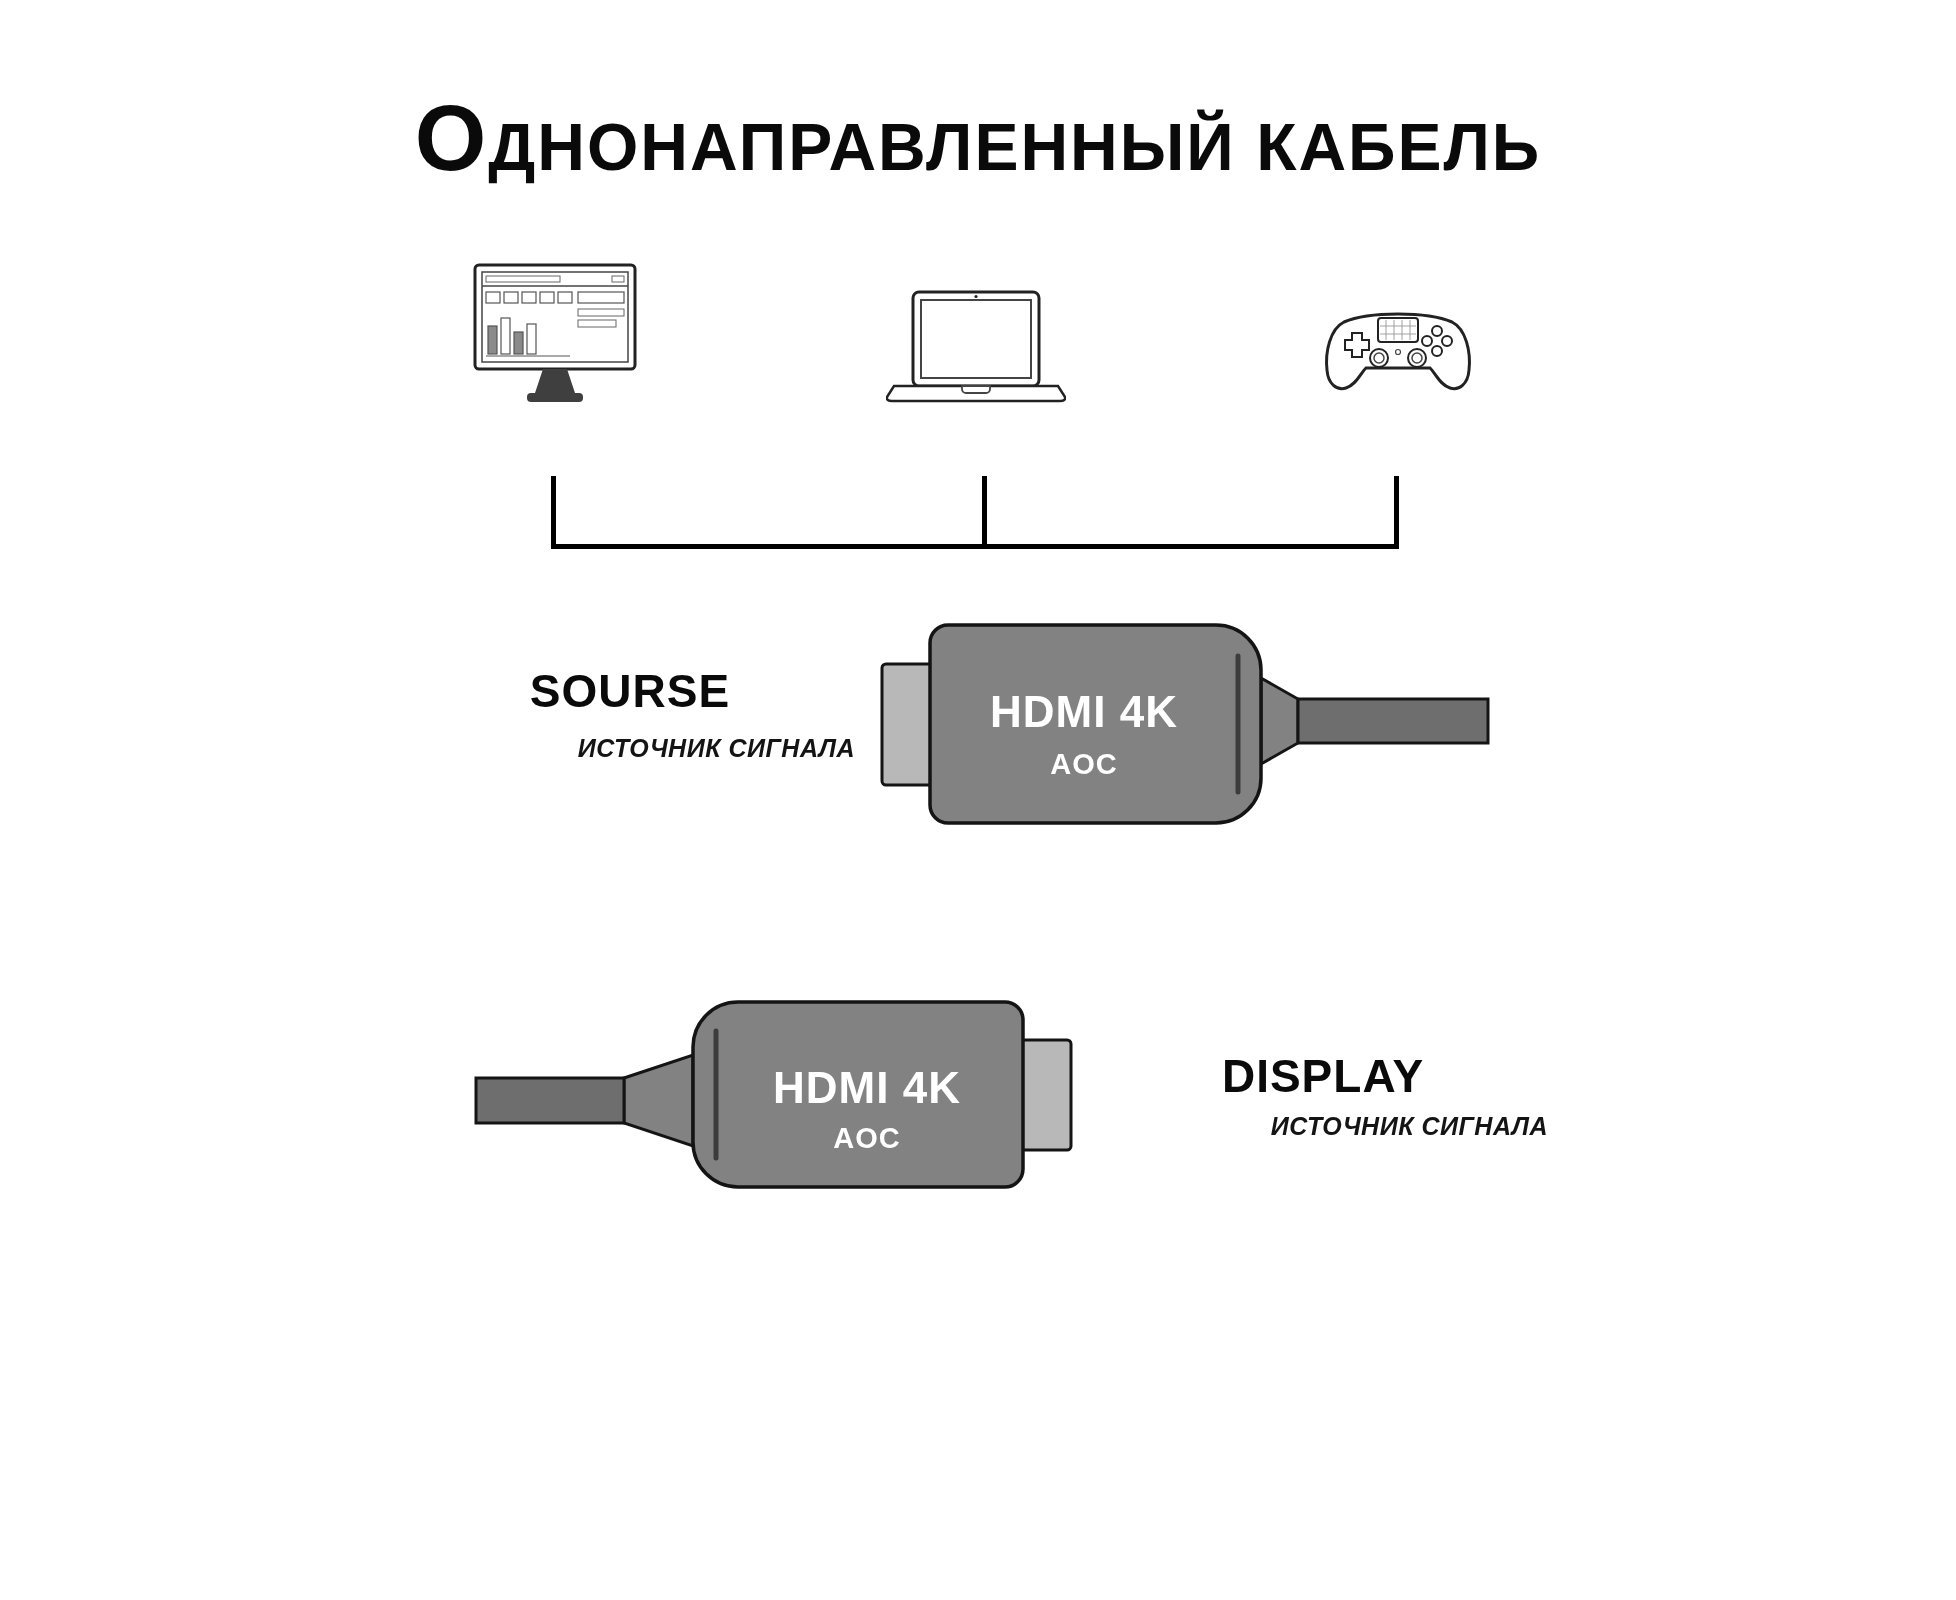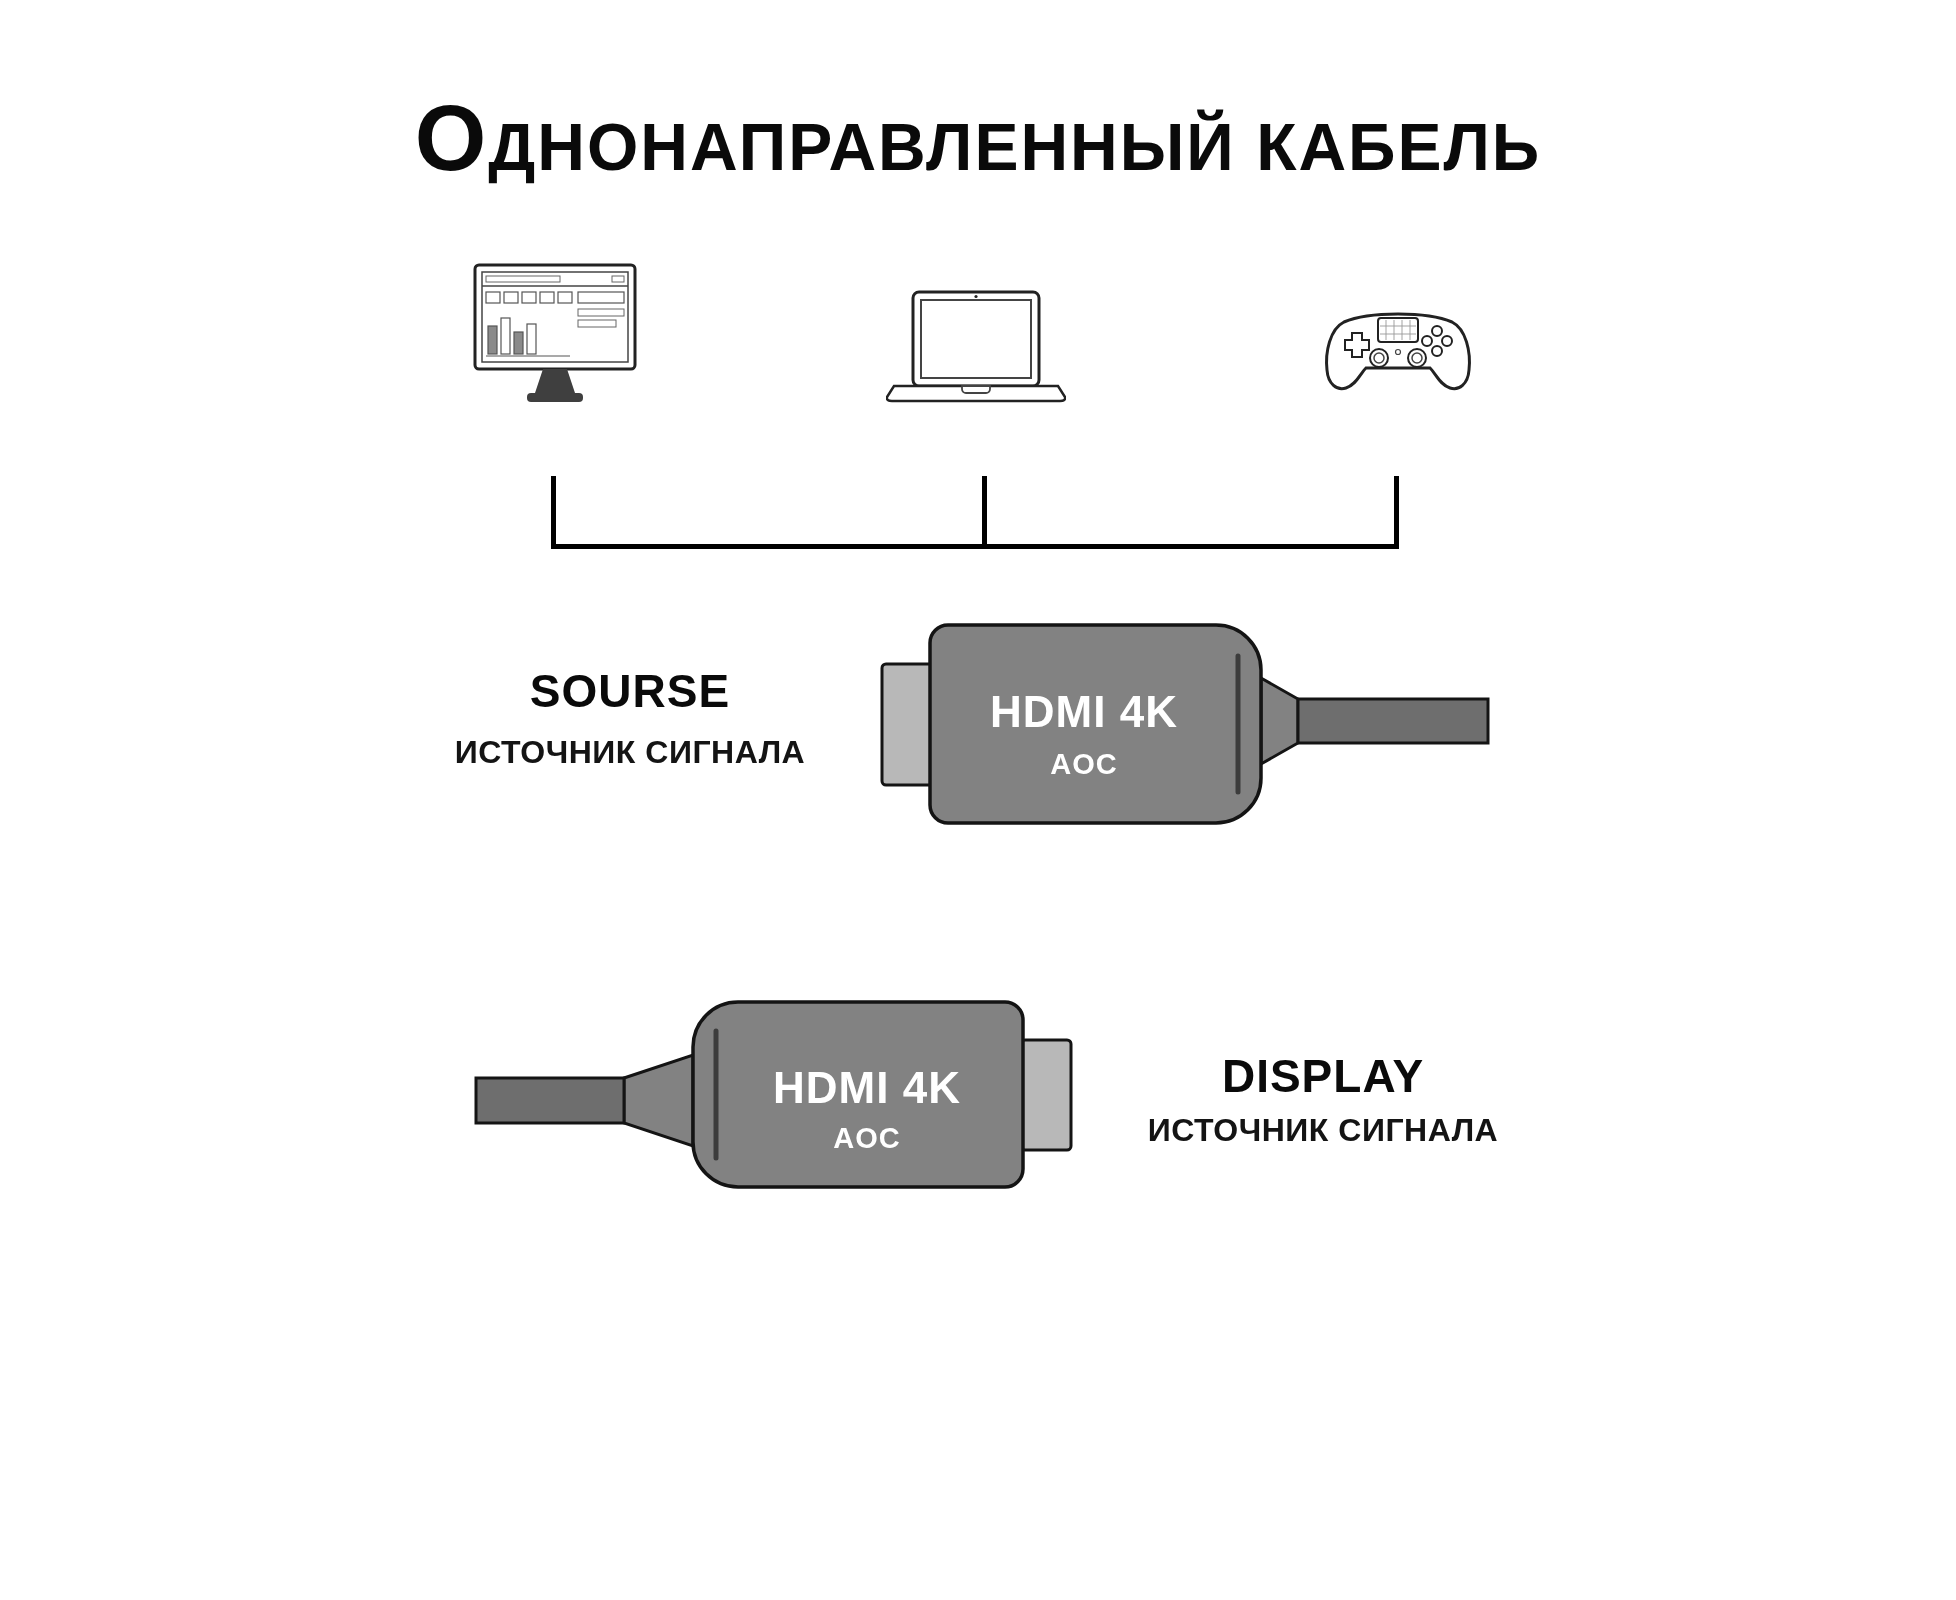--- a/index.html
+++ b/index.html
@@ -4,21 +4,21 @@
 <style>
   html,body{margin:0;padding:0;background:#fff;font-family:"Liberation Sans",sans-serif;}
   .page{position:relative;width:1956px;height:1200px;background:#fff;overflow:hidden;color:#000;}
   .abs{position:absolute;}
   .title{left:0;top:92px;width:100%;text-align:center;font-weight:700;letter-spacing:2px;line-height:1;color:#0a0a0a;}
   .title .initial{font-size:92px;}
   .title .rest{font-size:66px;}
   .hline{background:#000;height:5px;}
   .vline{background:#000;width:5px;}
   .label-main{font-weight:700;font-size:46px;letter-spacing:1px;text-align:center;color:#0a0a0a;white-space:nowrap;}
-  .label-sub{font-weight:600;font-size:32px;letter-spacing:0.5px;text-align:center;color:#141414;white-space:nowrap;}
+  .label-sub{font-weight:600;font-size:25px;letter-spacing:0.5px;text-align:right;color:#141414;white-space:nowrap;font-style:italic;}
   svg text{font-family:"Liberation Sans",sans-serif;}
   .conn-text{font-weight:700;fill:#ffffff;letter-spacing:1px;}
 </style>
 </head>
 <body>
 
 <div class="page">
 
   <div class="abs title">
     <span class="initial">О</span><span class="rest">ДНОНАПРАВЛЕННЫЙ КАБЕЛЬ</span>

